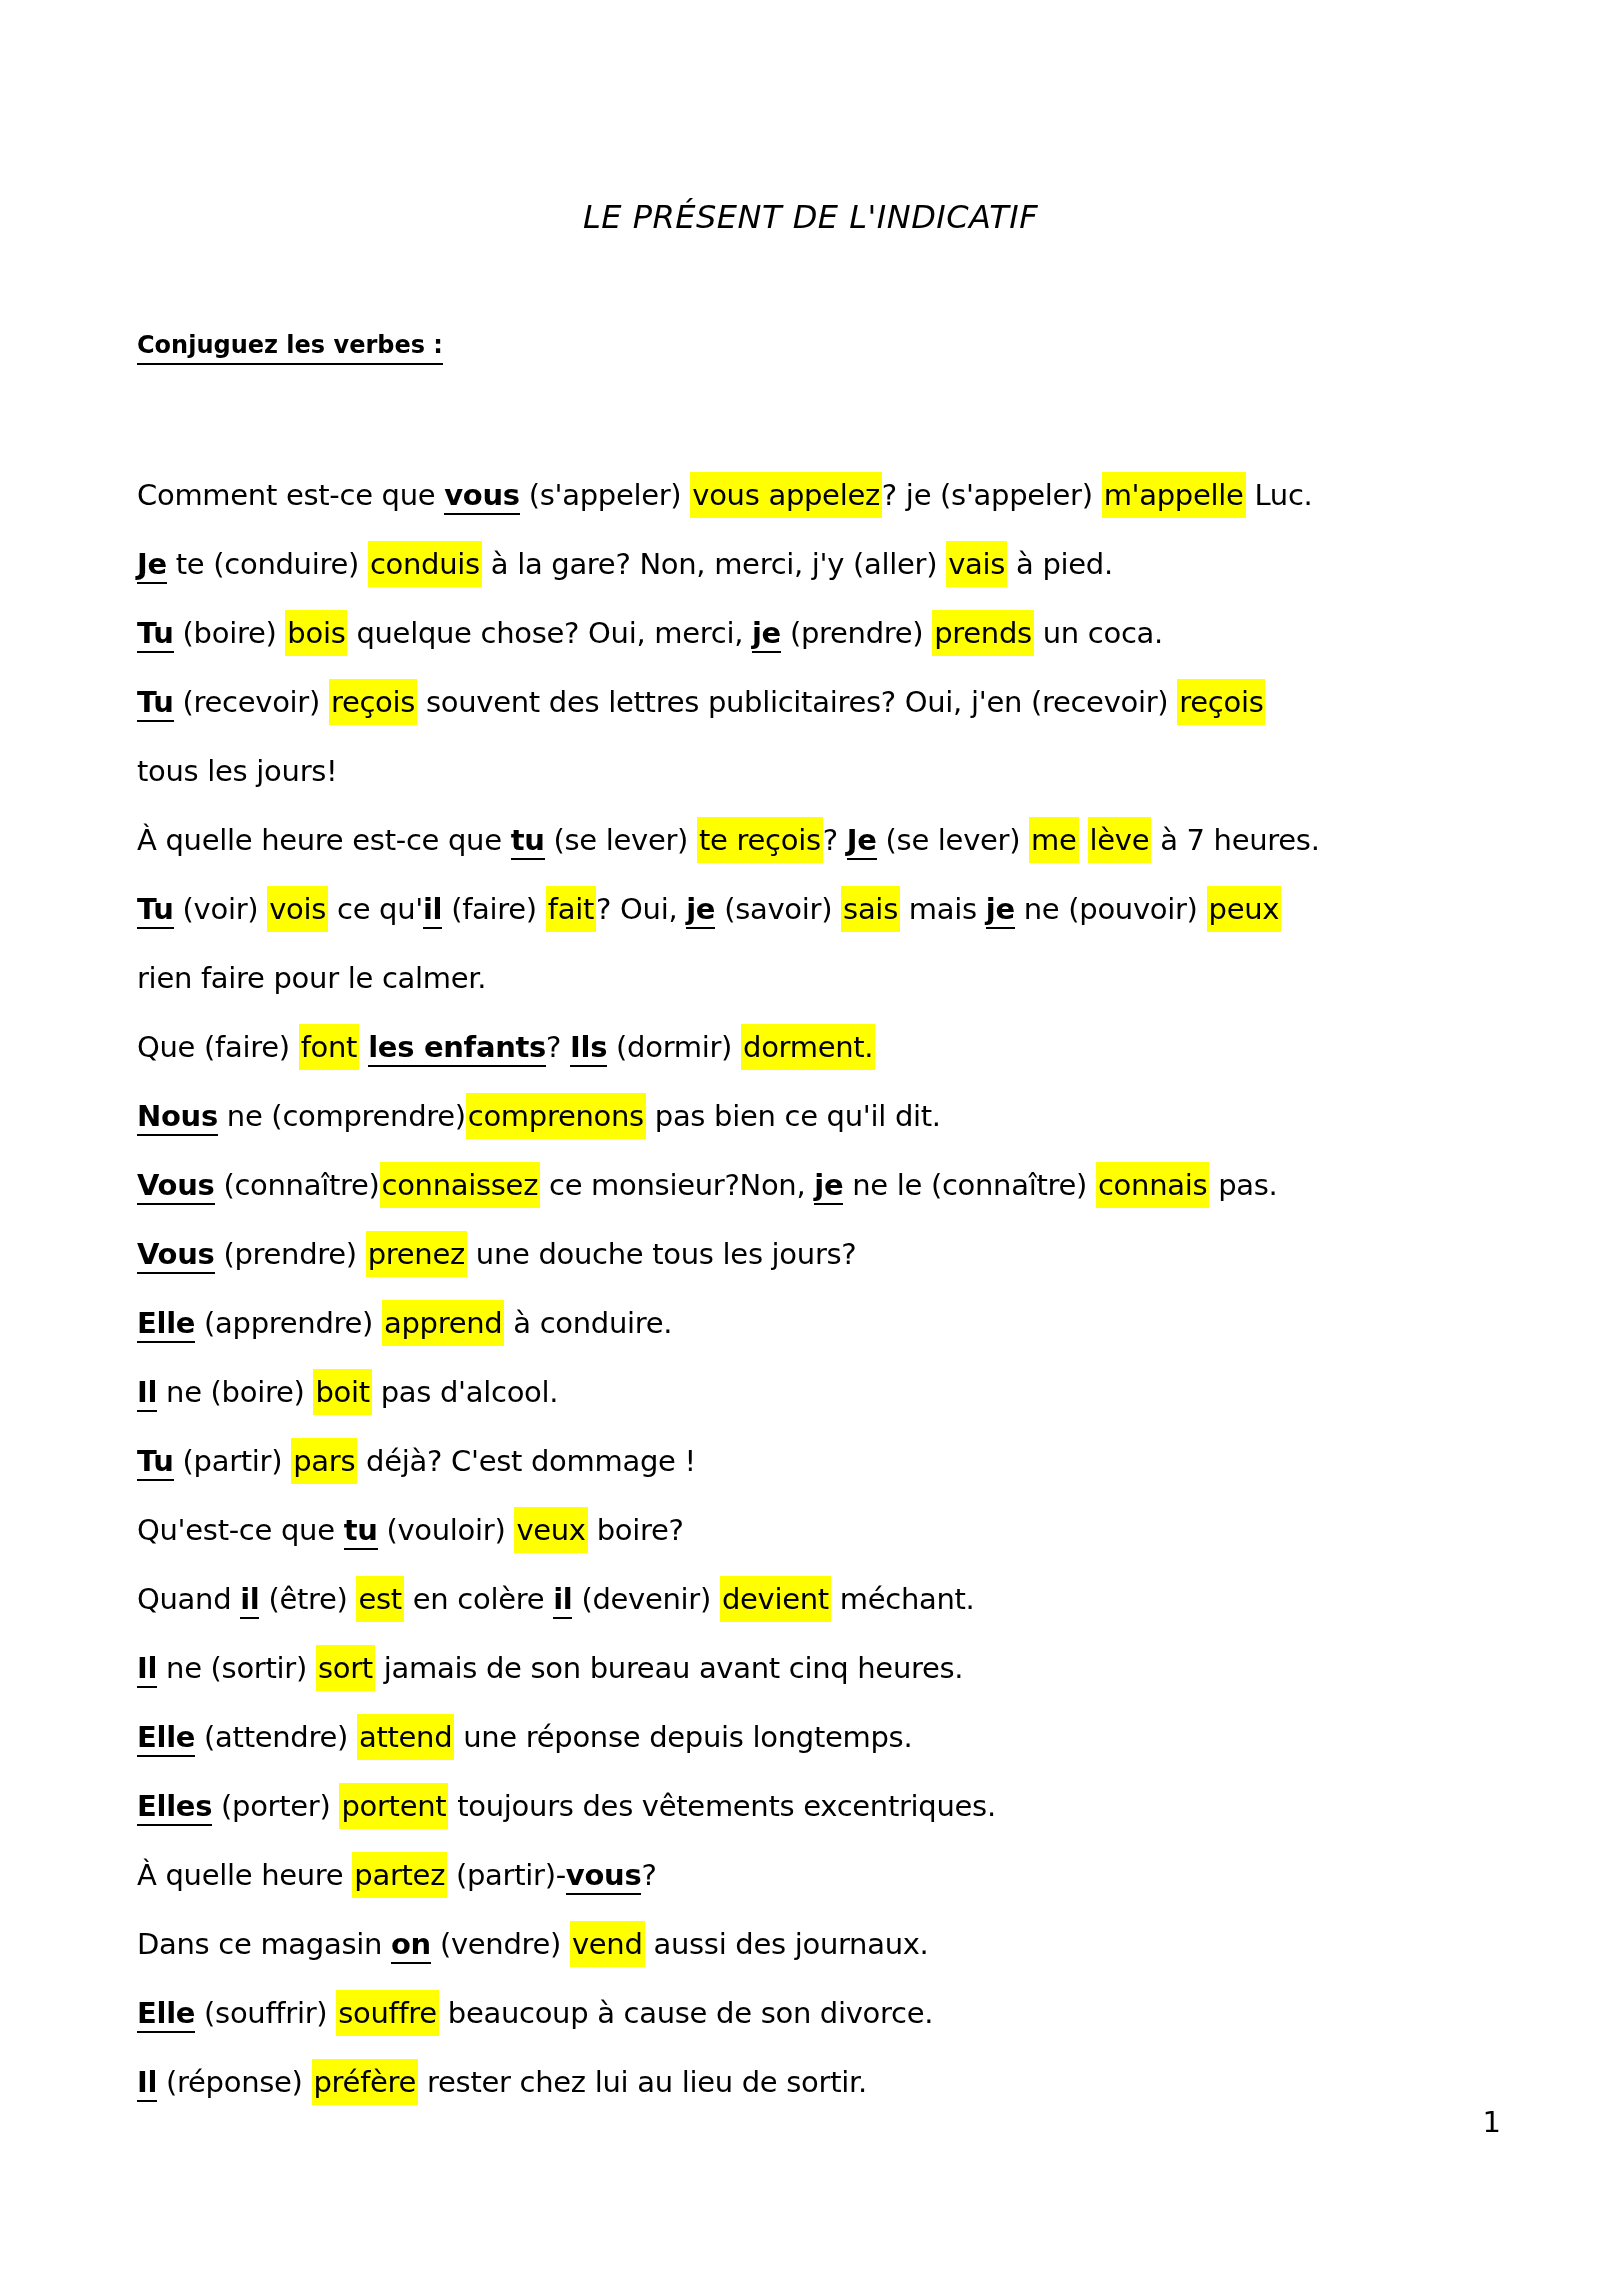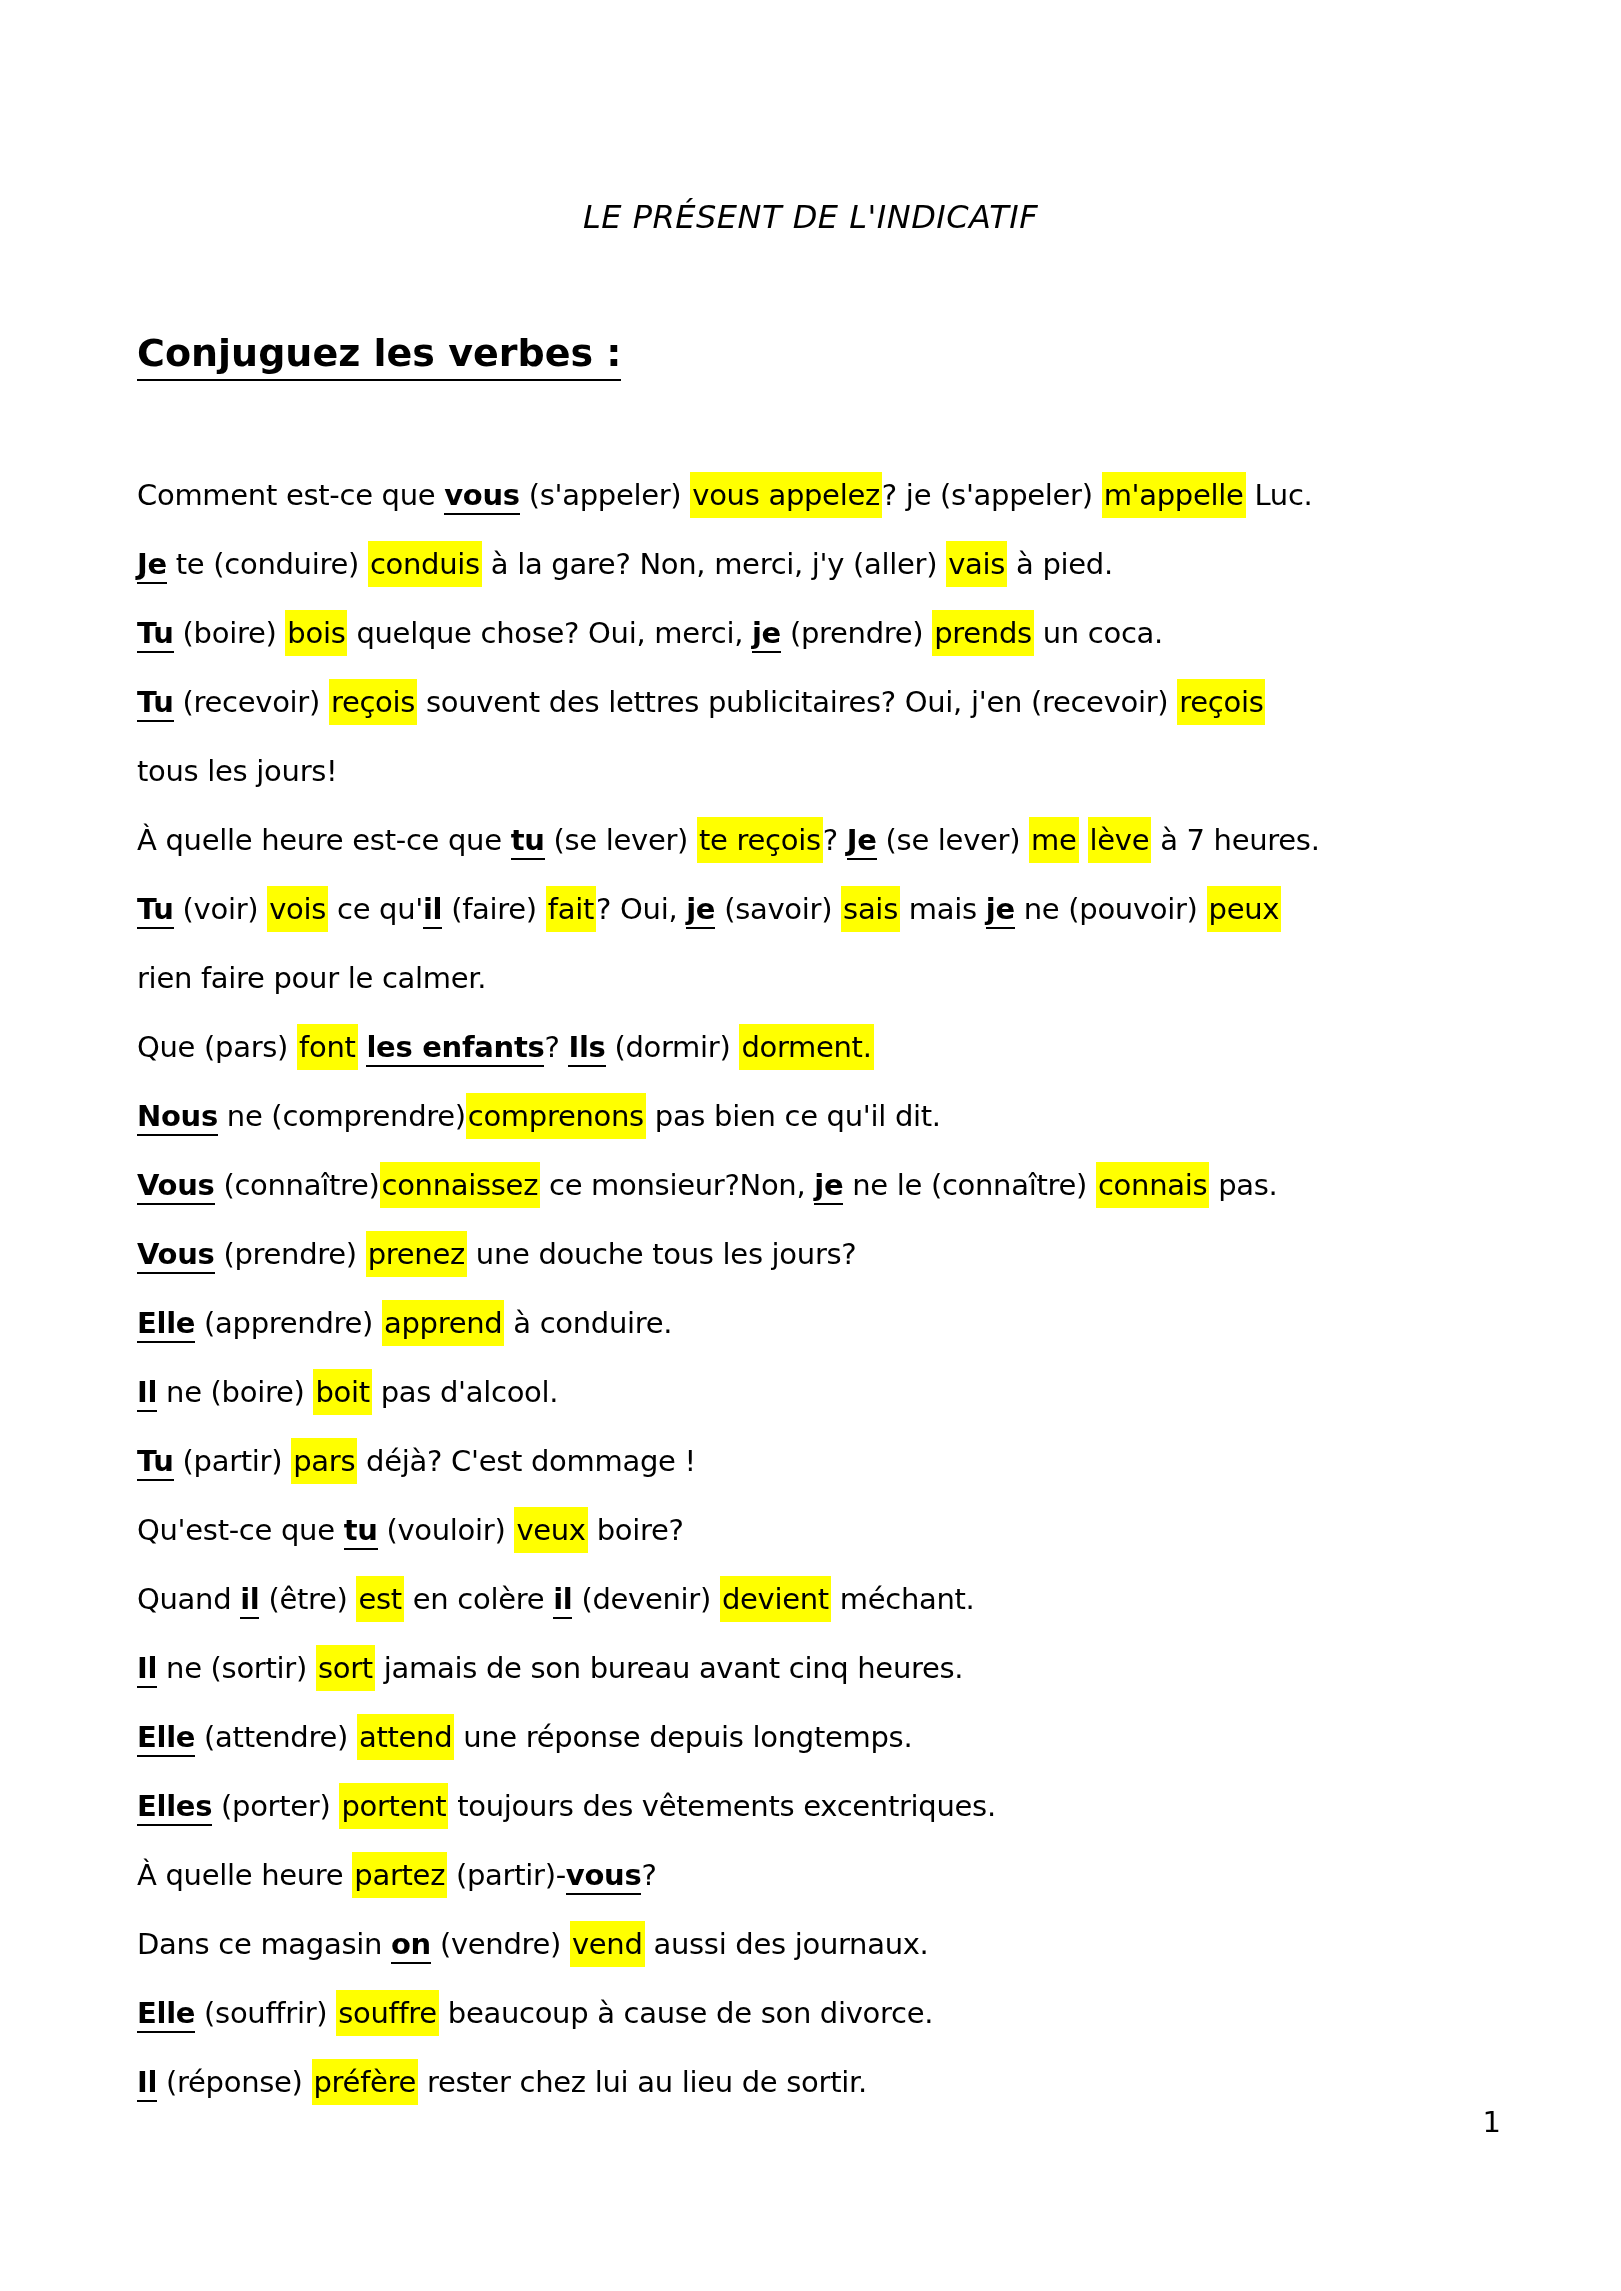--- a/index.html
+++ b/index.html
@@ -20,21 +20,21 @@
     top: 198px; left: 0; width: 100%;
     text-align: center;
     font-size: 32px;
     letter-spacing: 0.5px;
     white-space: nowrap;
     font-style: italic;
   }
   .heading {
     position: absolute;
     top: 331px; left: 137px;
-    font-size: 38px;
+    font-size: 24px;
     font-weight: bold;
     white-space: nowrap;
   }
   .heading .heading-text {
     border-bottom: 2.9px solid #000;
     padding-bottom: 3.9px;
   }
   .lines {
     position: absolute;
     top: 461px; left: 137px; right: 39px;
@@ -73,21 +73,21 @@
 
   <div class="lines">
       <div class="line"><span>Comment est-ce que </span><span class="ul">vous</span><span> (s'appeler) </span><span class="hl">vous appelez</span><span>? je (s'appeler) </span><span class="hl">m'appelle</span><span> Luc.</span></div>
       <div class="line"><span class="ul">Je</span><span> te (conduire) </span><span class="hl">conduis</span><span> à la gare? Non, merci, j'y (aller) </span><span class="hl">vais</span><span> à pied.</span></div>
       <div class="line"><span class="ul">Tu</span><span> (boire) </span><span class="hl">bois</span><span> quelque chose? Oui, merci, </span><span class="ul">je</span><span> (prendre) </span><span class="hl">prends</span><span> un coca.</span></div>
       <div class="line"><span class="ul">Tu</span><span> (recevoir) </span><span class="hl">reçois</span><span> souvent des lettres publicitaires? Oui, j'en (recevoir) </span><span class="hl">reçois</span></div>
       <div class="line"><span>tous les jours!</span></div>
       <div class="line"><span>À quelle heure est-ce que </span><span class="ul">tu</span><span> (se lever) </span><span class="hl">te reçois</span><span>? </span><span class="ul">Je</span><span> (se lever) </span><span class="hl">me</span><span> </span><span class="hl">lève</span><span> à 7 heures.</span></div>
       <div class="line"><span class="ul">Tu</span><span> (voir) </span><span class="hl">vois</span><span> ce qu'</span><span class="ul">il</span><span> (faire) </span><span class="hl">fait</span><span>? Oui, </span><span class="ul">je</span><span> (savoir) </span><span class="hl">sais</span><span> mais </span><span class="ul">je</span><span> ne (pouvoir) </span><span class="hl">peux</span></div>
       <div class="line"><span>rien faire pour le calmer.</span></div>
-      <div class="line"><span>Que (pars) </span><span class="hl">font</span><span> </span><span class="ul">les enfants</span><span>? </span><span class="ul">Ils</span><span> (dormir) </span><span class="hl">dorment.</span></div>
+      <div class="line"><span>Que (faire) </span><span class="hl">font</span><span> </span><span class="ul">les enfants</span><span>? </span><span class="ul">Ils</span><span> (dormir) </span><span class="hl">dorment.</span></div>
       <div class="line"><span class="ul">Nous</span><span> ne (comprendre)</span><span class="hl">comprenons</span><span> pas bien ce qu'il dit.</span></div>
       <div class="line"><span class="ul">Vous</span><span> (connaître)</span><span class="hl">connaissez</span><span> ce monsieur?Non, </span><span class="ul">je</span><span> ne le (connaître) </span><span class="hl">connais</span><span> pas.</span></div>
       <div class="line"><span class="ul">Vous</span><span> (prendre) </span><span class="hl">prenez</span><span> une douche tous les jours?</span></div>
       <div class="line"><span class="ul">Elle</span><span> (apprendre) </span><span class="hl">apprend</span><span> à conduire.</span></div>
       <div class="line"><span class="ul">Il</span><span> ne (boire) </span><span class="hl">boit</span><span> pas d'alcool.</span></div>
       <div class="line"><span class="ul">Tu</span><span> (partir) </span><span class="hl">pars</span><span> déjà? C'est dommage !</span></div>
       <div class="line"><span>Qu'est-ce que </span><span class="ul">tu</span><span> (vouloir) </span><span class="hl">veux</span><span> boire?</span></div>
       <div class="line"><span>Quand </span><span class="ul">il</span><span> (être) </span><span class="hl">est</span><span> en colère </span><span class="ul">il</span><span> (devenir) </span><span class="hl">devient</span><span> méchant.</span></div>
       <div class="line"><span class="ul">Il</span><span> ne (sortir) </span><span class="hl">sort</span><span> jamais de son bureau avant cinq heures.</span></div>
       <div class="line"><span class="ul">Elle</span><span> (attendre) </span><span class="hl">attend</span><span> une réponse depuis longtemps.</span></div>

